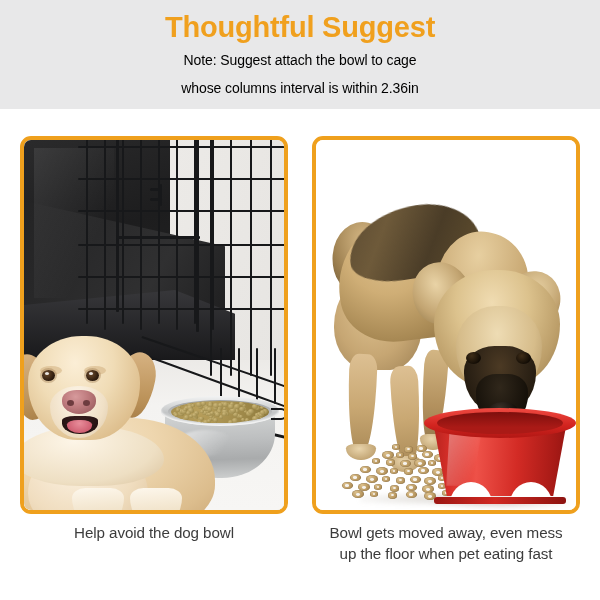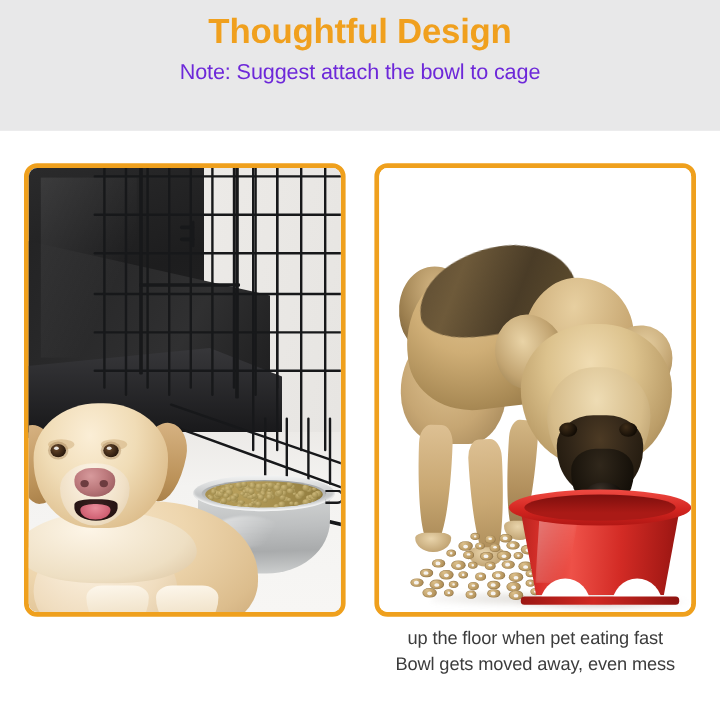--- a/index.html
+++ b/index.html
@@ -20,21 +20,21 @@
     text-align:center;
   }
   .title{
     margin-top:9px;
     font-size:29px; font-weight:bold; letter-spacing:-0.2px;
     color:#f0a01e;
     line-height:36px;
   }
   .subtitle{
     margin-top:3px;
-    font-size:18px; color:#6d28d9; line-height:25px; font-weight:400;
+    font-size:14px; color:#000000; line-height:25px; font-weight:400;
     letter-spacing:-0.1px;
   }
 
   
   .panel{
     position:absolute; top:136px; width:268px; height:378px;
     border:4px solid #efa01d; border-radius:11px;
     overflow:hidden; background:#ffffff;
   }
   .panel.left{ left:20px; }
@@ -346,22 +346,23 @@
   }
   .caption.left{ left:20px; }
   .caption.right{ left:304px; width:284px; }
 </style>
 </head>
 <body>
 
 <div id="page">
 
   <div class="header">
-    <div class="title">Thoughtful Design</div>
+    <div class="title">Thoughtful Suggest</div>
     <div class="subtitle">Note: Suggest attach the bowl to cage</div>
+    <div class="subtitle">whose columns interval is within 2.36in</div>
   </div>
 
   <div class="panel left">
     <div class="stage">
       <div class="l-wall"></div>
       <div class="l-dark"></div>
       <div class="l-dark2"></div>
       <div class="l-darkpan"></div>
       <div class="l-sheen"></div>
       <div class="l-floor"></div>
@@ -655,19 +656,20 @@
         <div class="rb-base"></div>
         <div class="rb-gloss"></div>
         <div class="rb-rim"></div>
         <div class="rb-hole"></div>
       </div>
     </div>
   </div>
 
 
   <div class="caption left">
+    <div>Help avoid the dog bowl</div>
   </div>
   <div class="caption right">
+    <div>Bowl gets moved away, even mess</div>
     <div>up the floor when pet eating fast</div>
-    <div>Bowl gets moved away, even mess</div>
   </div>
 
 </div>
 
 </body></html>

